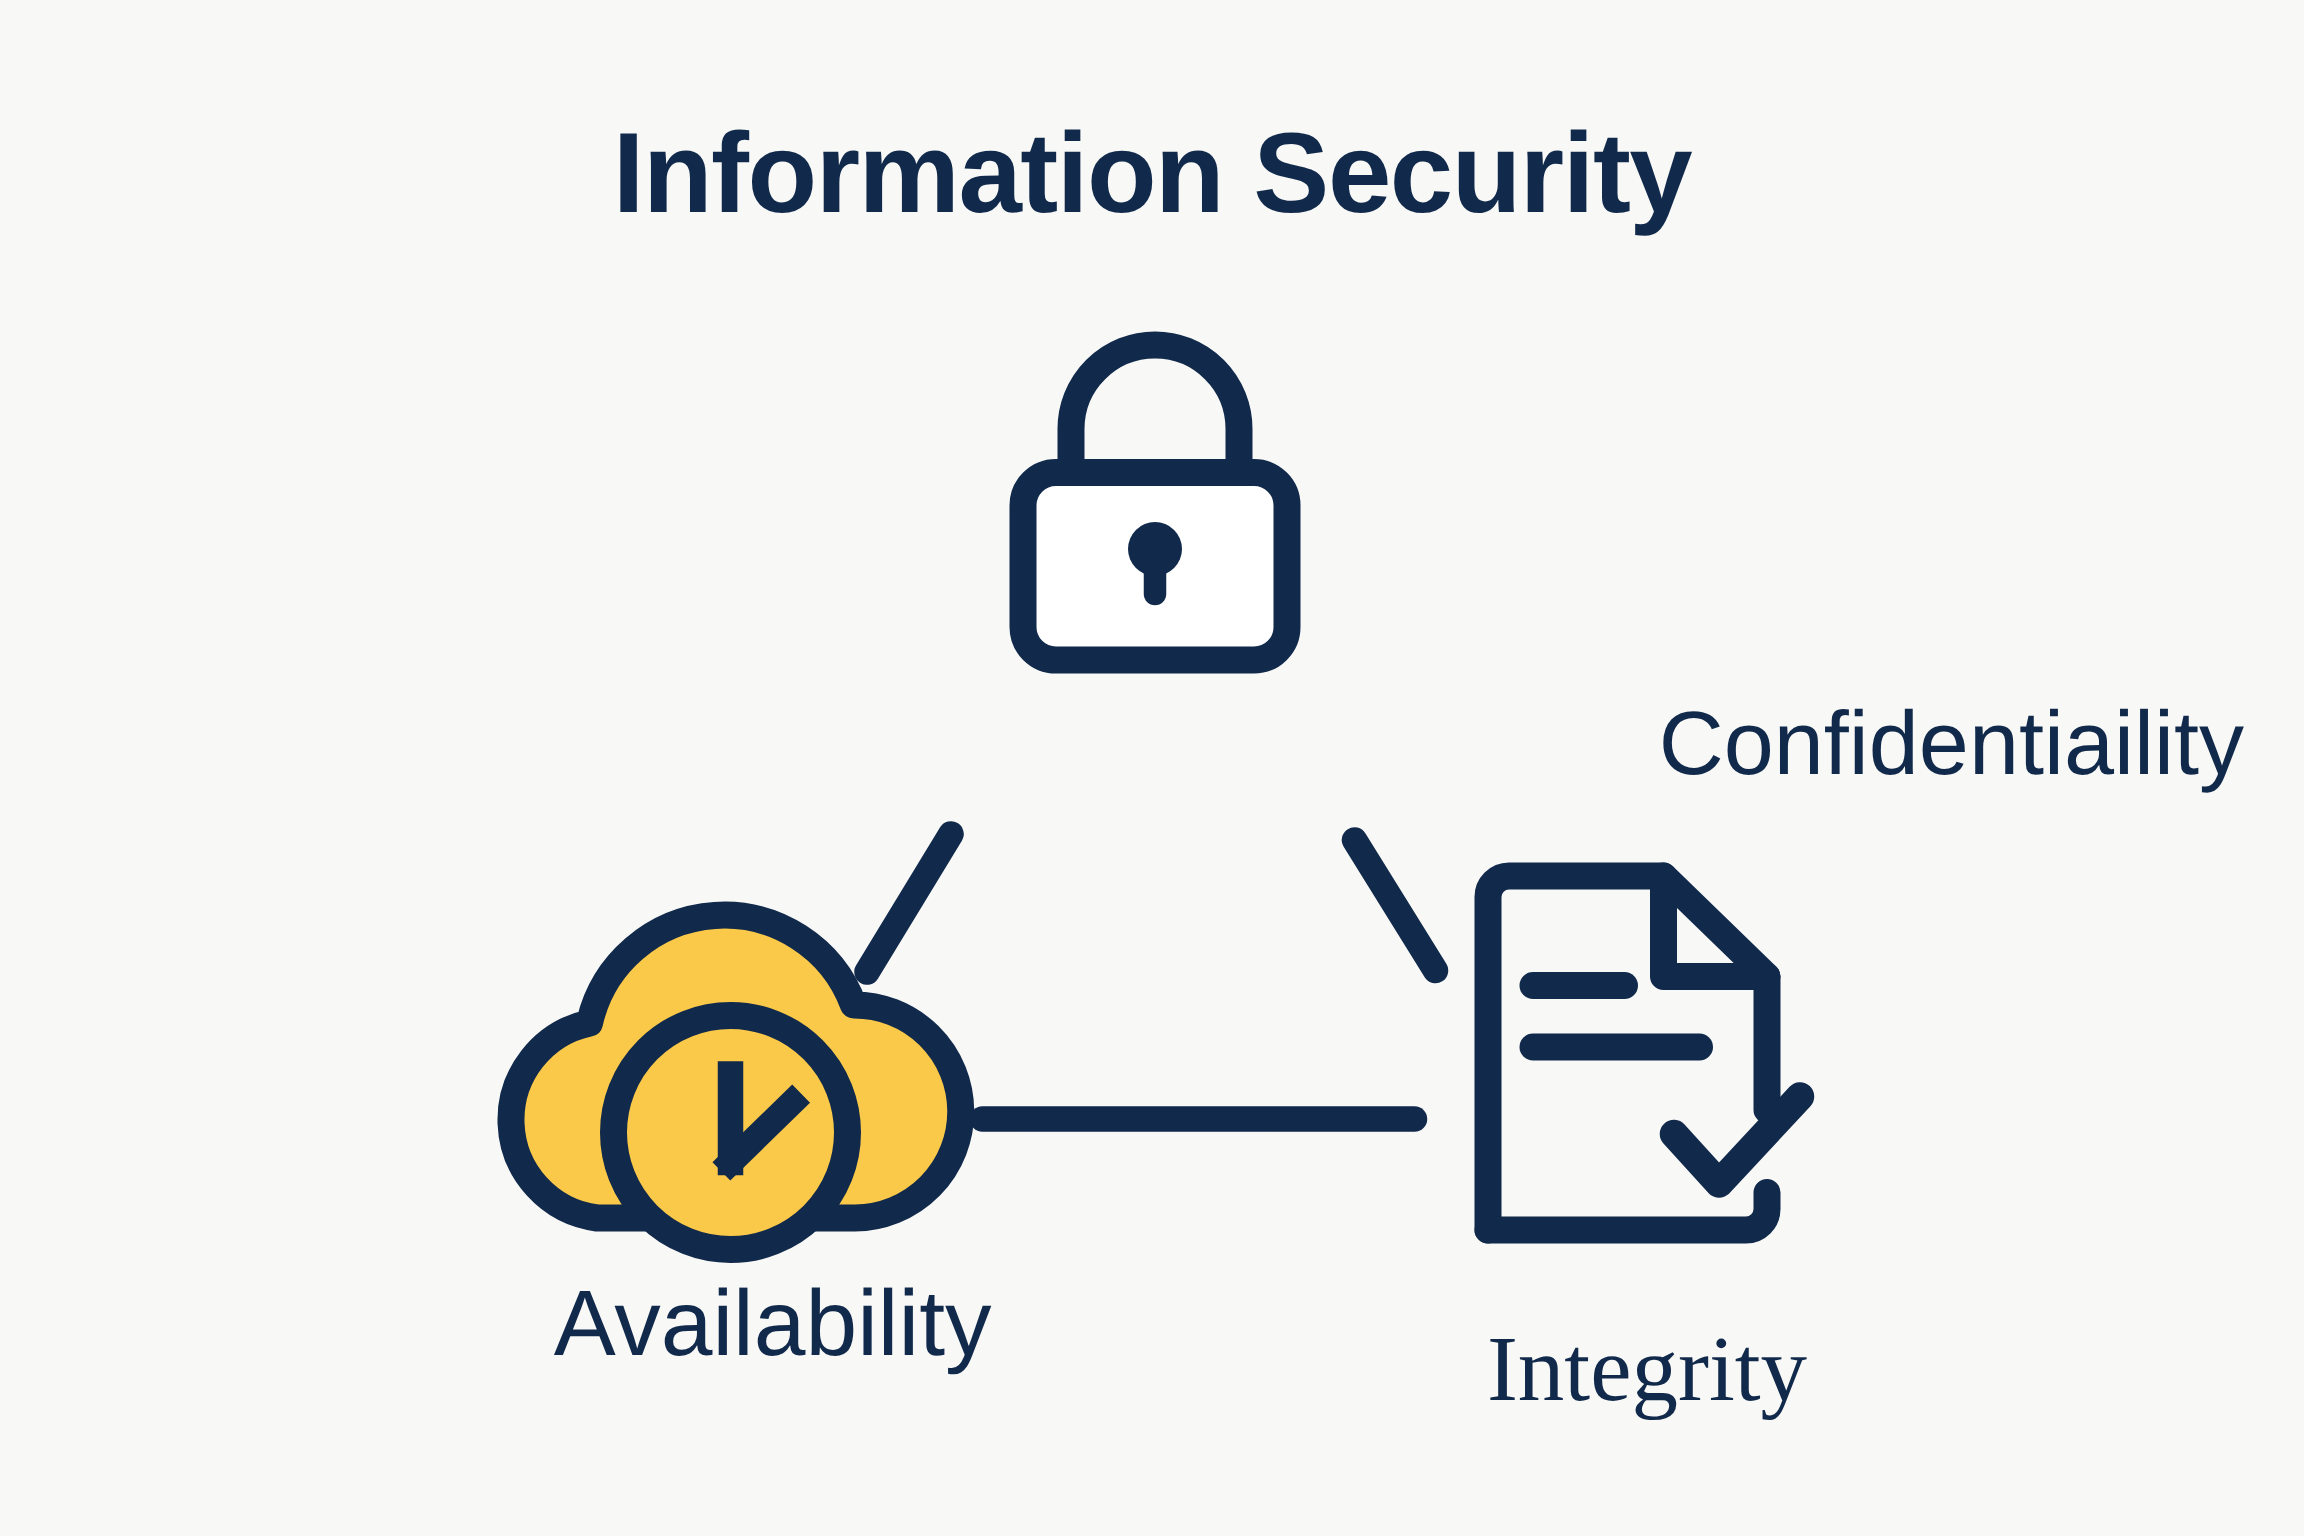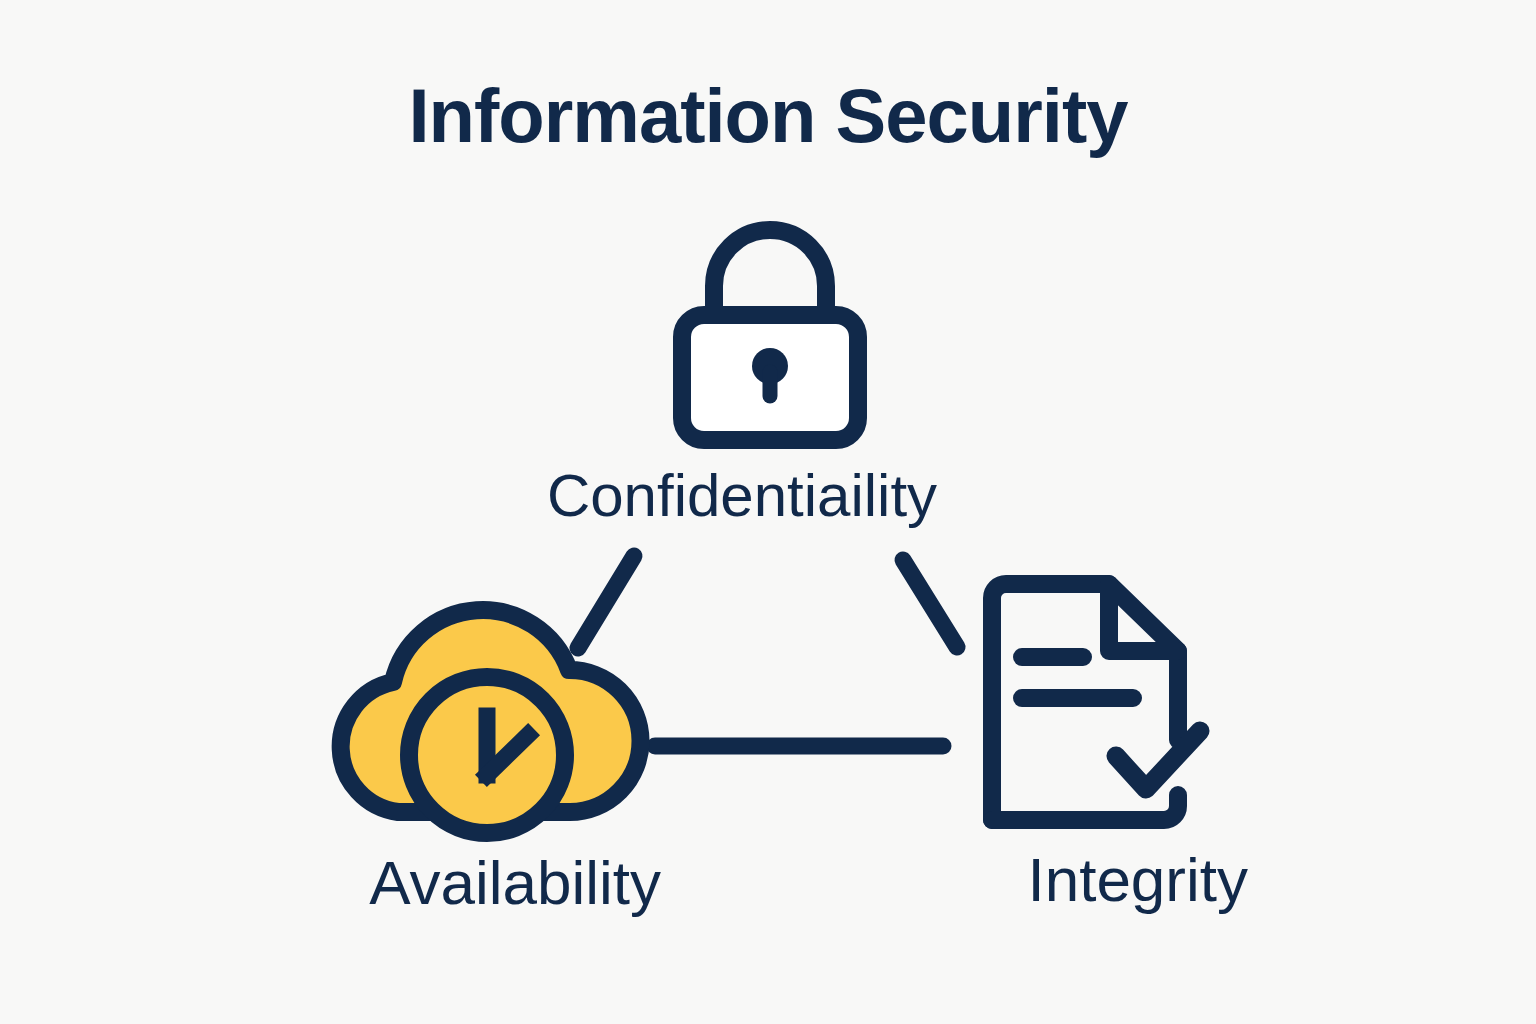--- a/index.html
+++ b/index.html
@@ -33,40 +33,41 @@
     line-height: 1;
   }
   .node-label {
     position: absolute;
     font-weight: 400;
     color: #11294a;
     line-height: 1;
     white-space: nowrap;
   }
   .label-confidentiality {
-    left: 2px;
+    left: 16px;
     top: 466px;
     width: 1480px;
-    text-align: center;
+    text-align: right;
     font-size: 60px;
   }
   .label-availability {
     left: 0;
     top: 852px;
     width: 645px;
     text-align: right;
     font-size: 62px;
     margin-left: 16px;
   }
   .label-integrity {
     left: 948px;
-    top: 849px;
+    top: 882px;
     width: 300px;
-    text-align: right;
+    text-align: center;
     font-size: 62px;
+    font-family: Liberation Serif, serif;
   }
   .svg-layer {
     position: absolute;
     left: 0;
     top: 0;
     width: 1536px;
     height: 1024px;
   }
 </style>
 </head>

